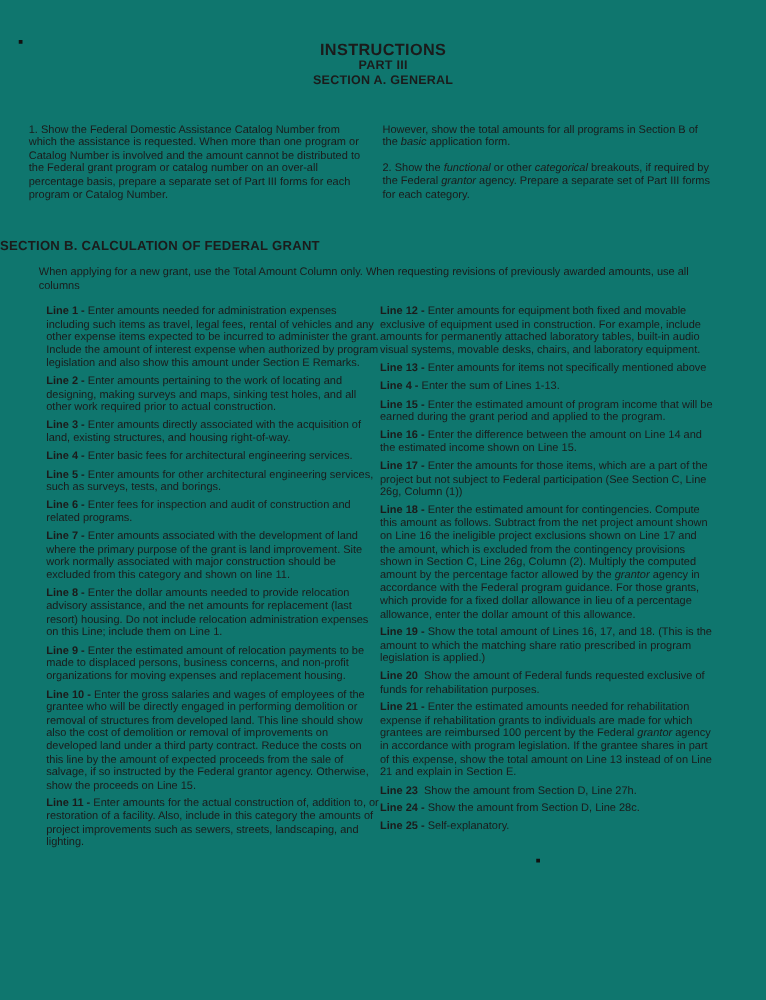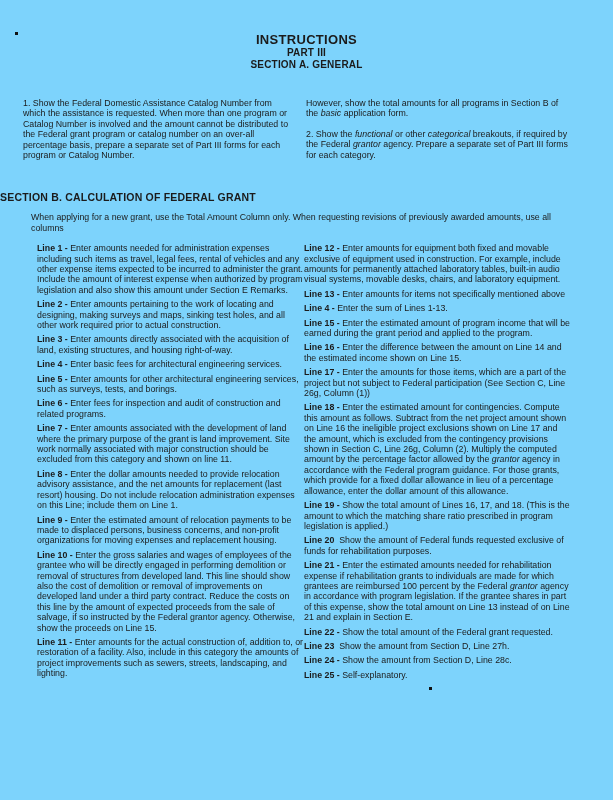--- a/index.html
+++ b/index.html
@@ -4,21 +4,21 @@
 <style>
   html, body {
     margin: 0;
     padding: 0;
     background: #ffffff;
   }
   .page {
     position: relative;
     width: 613px;
     height: 800px;
-    background: #7dd3fc;
+    background: #0f766e;
     font-family: "Liberation Sans", sans-serif;
     color: #1b1b1b;
     overflow: hidden;
     box-sizing: border-box;
   }
   .doc-header {
     text-align: center;
     padding-top: 32px;
     line-height: 1.18;
   }
@@ -123,21 +123,20 @@
         <p class="para"><span class="lbl">Line 12 - </span><span>Enter amounts for equipment both fixed and movable exclusive of equipment used in construction. For example, include amounts for permanently attached laboratory tables, built-in audio visual systems, movable desks, chairs, and laboratory equipment.</span></p>
         <p class="para"><span class="lbl">Line 13 - </span><span>Enter amounts for items not specifically mentioned above</span></p>
         <p class="para"><span class="lbl">Line 4 - </span><span>Enter the sum of Lines 1-13.</span></p>
         <p class="para"><span class="lbl">Line 15 - </span><span>Enter the estimated amount of program income that will be earned during the grant period and applied to the program.</span></p>
         <p class="para"><span class="lbl">Line 16 - </span><span>Enter the difference between the amount on Line 14 and the estimated income shown on Line 15.</span></p>
         <p class="para"><span class="lbl">Line 17 - </span><span>Enter the amounts for those items, which are a part of the project but not subject to Federal participation (See Section C, Line 26g, Column (1))</span></p>
         <p class="para"><span class="lbl">Line 18 - </span><span>Enter the estimated amount for contingencies. Compute this amount as follows. Subtract from the net project amount shown on Line 16 the ineligible project exclusions shown on Line 17 and the amount, which is excluded from the contingency provisions shown in Section C, Line 26g, Column (2). Multiply the computed amount by the percentage factor allowed by the </span><span class="it">grantor</span><span> agency in accordance with the Federal program guidance. For those grants, which provide for a fixed dollar allowance in lieu of a percentage allowance, enter the dollar amount of this allowance.</span></p>
         <p class="para"><span class="lbl">Line 19 - </span><span>Show the total amount of Lines 16, 17, and 18. (This is the amount to which the matching share ratio prescribed in program legislation is applied.)</span></p>
         <p class="para"><span class="lbl">Line 20&nbsp; </span><span>Show the amount of Federal funds requested exclusive of funds for rehabilitation purposes.</span></p>
         <p class="para"><span class="lbl">Line 21 - </span><span>Enter the estimated amounts needed for rehabilitation expense if rehabilitation grants to individuals are made for which grantees are reimbursed 100 percent by the Federal </span><span class="it">grantor</span><span> agency in accordance with program legislation. If the grantee shares in part of this expense, show the total amount on Line 13 instead of on Line 21 and explain in Section E.</span></p>
-        <p class="para"><span class="lbl">Line 22 - </span><span>Show the total amount of the Federal grant requested.</span></p>
         <p class="para"><span class="lbl">Line 23&nbsp; </span><span>Show the amount from Section D, Line 27h.</span></p>
         <p class="para"><span class="lbl">Line 24 - </span><span>Show the amount from Section D, Line 28c.</span></p>
         <p class="para"><span class="lbl">Line 25 - </span><span>Self-explanatory.</span></p>
       </div>
   </div>
 
 <div class="speck" style="left: 15px; top: 32px;"></div>
     <div class="speck" style="left: 429px; top: 687px;"></div>
   </div>
 

